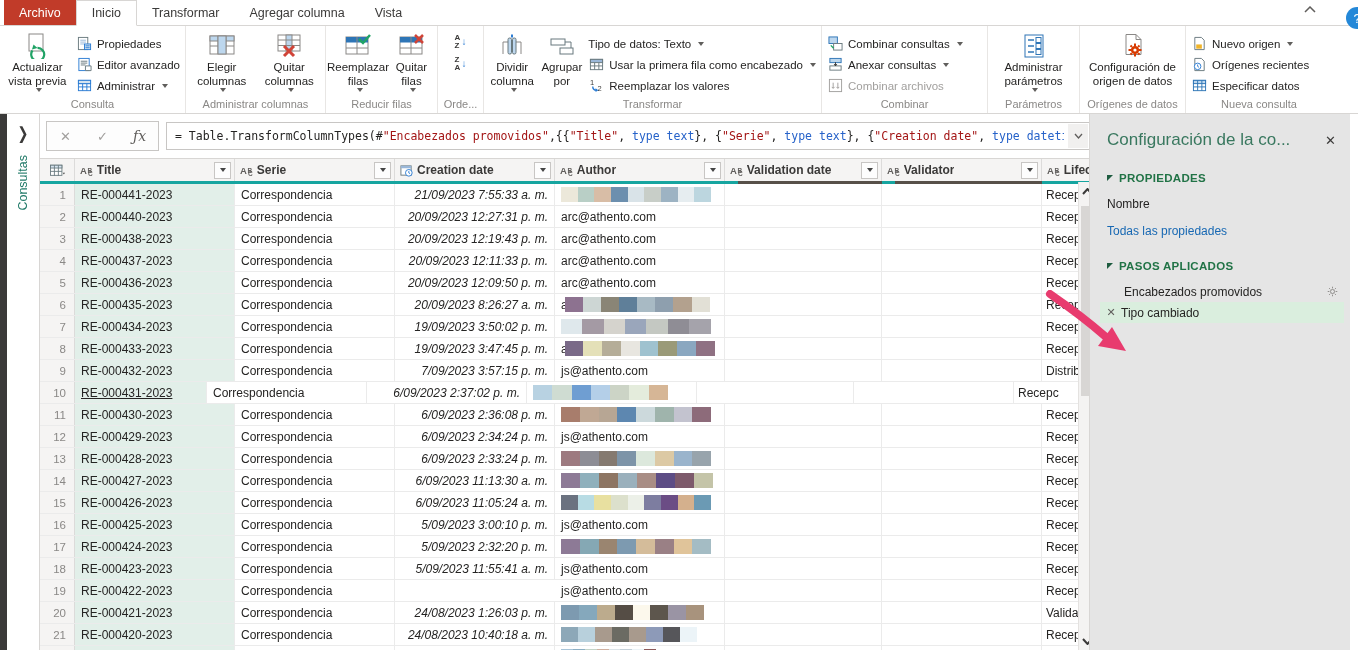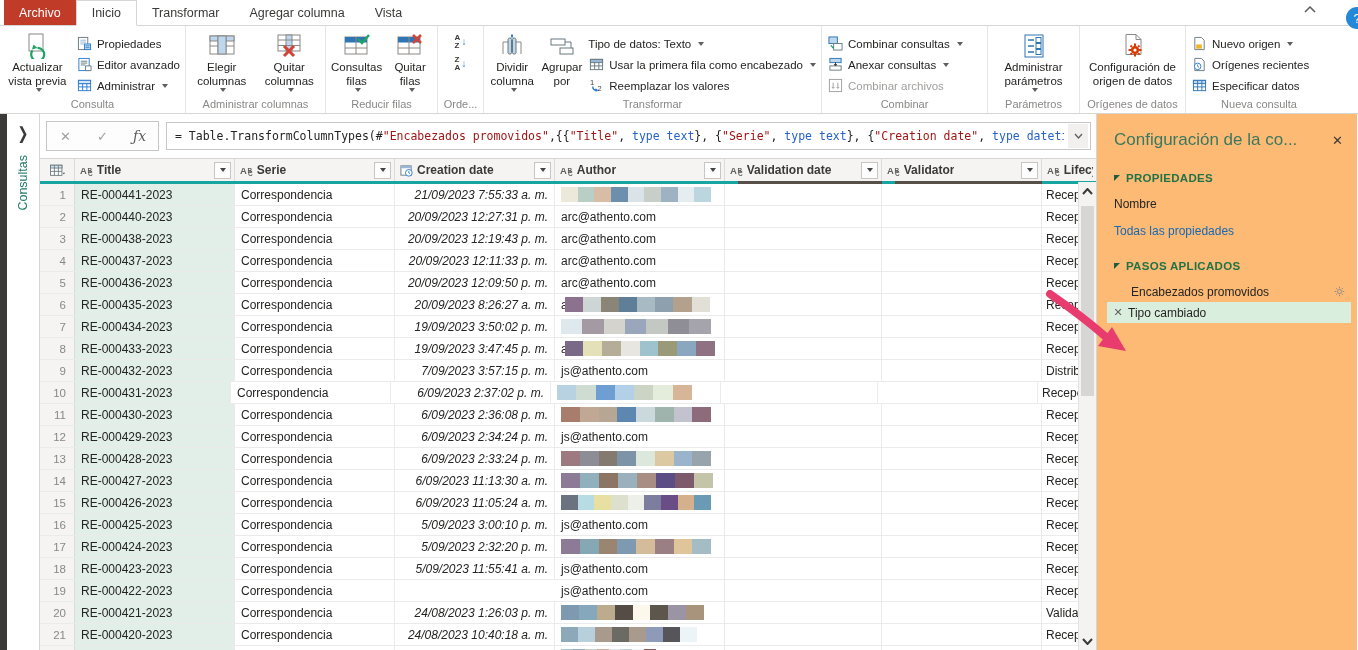--- a/index.html
+++ b/index.html
@@ -83,21 +83,21 @@
   .mosaic{display:flex;height:15px;}
   .mblock{flex:1;}
   .mprefix{margin-right:-3px;}
   
   .vscroll{position:absolute;top:23px;left:1038px;width:17px;bottom:0;background:#f4f3f2;
            border-left:1px solid #e4e2e0;display:flex;flex-direction:column;align-items:center;}
   .vs-btn{height:18px;display:flex;align-items:center;justify-content:center;width:100%;}
   .vs-thumb{width:13px;height:190px;background:#d8d6d4;margin-top:6px;}
   .vs-bottom{margin-top:auto;}
   
-  .panel{position:absolute;right:1px;top:114px;width:261px;bottom:0;background:#fdba74;
+  .panel{position:absolute;right:8px;top:114px;width:261px;bottom:0;background:#e5e5e5;
          border-left:1px solid #d8d6d4;box-sizing:border-box;}
   .ptitle-row{display:flex;align-items:center;justify-content:space-between;padding:16px 14px 0 17px;}
   .ptitle{font-size:17px;color:#39785f;white-space:nowrap;overflow:hidden;}
   .pclose{color:#3b3a39;font-size:13px;}
   .psec-head{display:flex;align-items:center;gap:6px;margin:22px 14px 0 17px;
              color:#217346;font-weight:bold;font-size:11.5px;letter-spacing:.3px;}
   .tri{width:0;height:0;border-top:6px solid #1e5c40;border-right:6px solid transparent;flex:none;}
   .plabel{margin:13px 14px 0 17px;font-size:12px;color:#252423;}
   .pinput{display:block;margin:5px 14px 0 17px;width:225px;height:22px;border:1px solid #8a8886;
           font-size:12px;font-family:inherit;padding:1px 6px;box-sizing:border-box;color:#252423;}
@@ -214,21 +214,21 @@
     <div class="rg-content" style="justify-content:center">
       <div class="bigbtn" style="width:54px">
         <span class="icw">
           <svg width="28" height="26" viewBox="0 0 28 26">
               <rect x="2" y="4" width="22" height="17" fill="#fff" stroke="#8a8886"></rect>
               <rect x="2" y="4" width="22" height="5.5" fill="#2e75b6"></rect>
               <path d="M2 15h22M13 4v17" stroke="#8a8886"></path>
               <path d="M15 6l4 4 7-8" stroke="#21a366" stroke-width="2.5" fill="none"></path>
             </svg>
         </span>
-        <span>Consultas filas</span>
+        <span>Reemplazar filas</span>
           <span class="dd"></span>
       </div>
       <div class="bigbtn" style="width:48px">
         <span class="icw">
           <svg width="28" height="26" viewBox="0 0 28 26">
               <rect x="2" y="4" width="22" height="17" fill="#fff" stroke="#8a8886"></rect>
               <rect x="2" y="4" width="22" height="5.5" fill="#2e75b6"></rect>
               <path d="M2 15h22M13 4v17" stroke="#8a8886"></path>
               <path d="M17 2l8 8M25 2l-8 8" stroke="#d04438" stroke-width="2.5"></path>
             </svg>
@@ -674,21 +674,21 @@
         <div class="cell title-cell" style="width: 160px;">RE-000432-2023</div>
         <div class="cell " style="width: 160px;">Correspondencia</div>
         <div class="cell date-cell" style="width: 160px;">7/09/2023 3:57:15 p. m.</div>
         <div class="cell " style="width: 170px;">js@athento.com</div>
         <div class="cell " style="width: 157px;"></div>
         <div class="cell " style="width: 160px;"></div>
         <div class="cell lifecycle-cell" style="width: 55px;">Distrib</div>
       </div>
       <div class="row">
         <div class="cnum">10</div>
-        <div class="cell title-cell" style="width: 156px;">RE-000431-2023</div>
+        <div class="cell title-cell" style="width: 132px; text-decoration: underline;">RE-000431-2023</div>
         <div class="cell " style="width: 160px;">Correspondencia</div>
         <div class="cell date-cell" style="width: 160px;">6/09/2023 2:37:02 p. m.</div>
         <div class="cell " style="width: 170px;">
           <div class="mosaic" style="width: 135px;">
             <span class="mblock" style="background: rgb(184, 210, 226);"></span>
             <span class="mblock" style="background: rgb(207, 220, 210);"></span>
             <span class="mblock" style="background: rgb(111, 158, 210);"></span>
             <span class="mblock" style="background: rgb(180, 207, 232);"></span>
             <span class="mblock" style="background: rgb(204, 212, 198);"></span>
             <span class="mblock" style="background: rgb(228, 236, 220);"></span>

